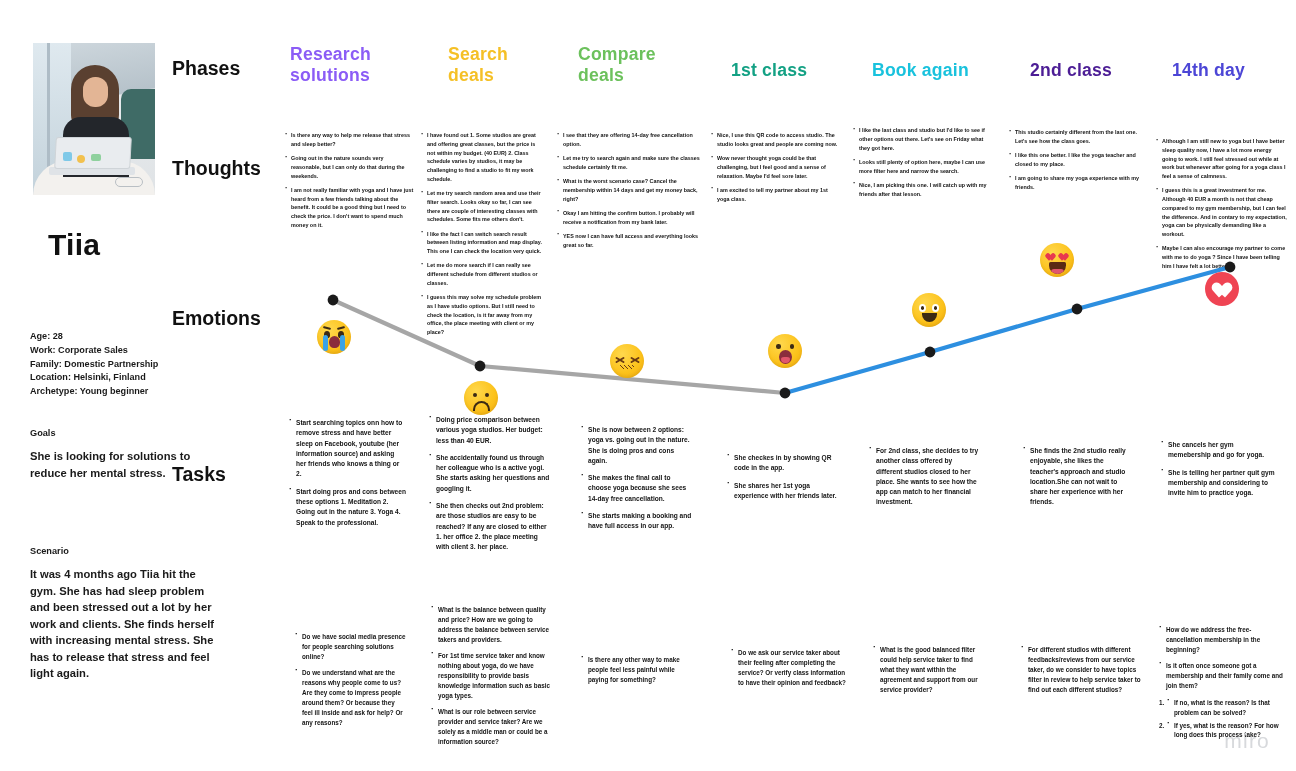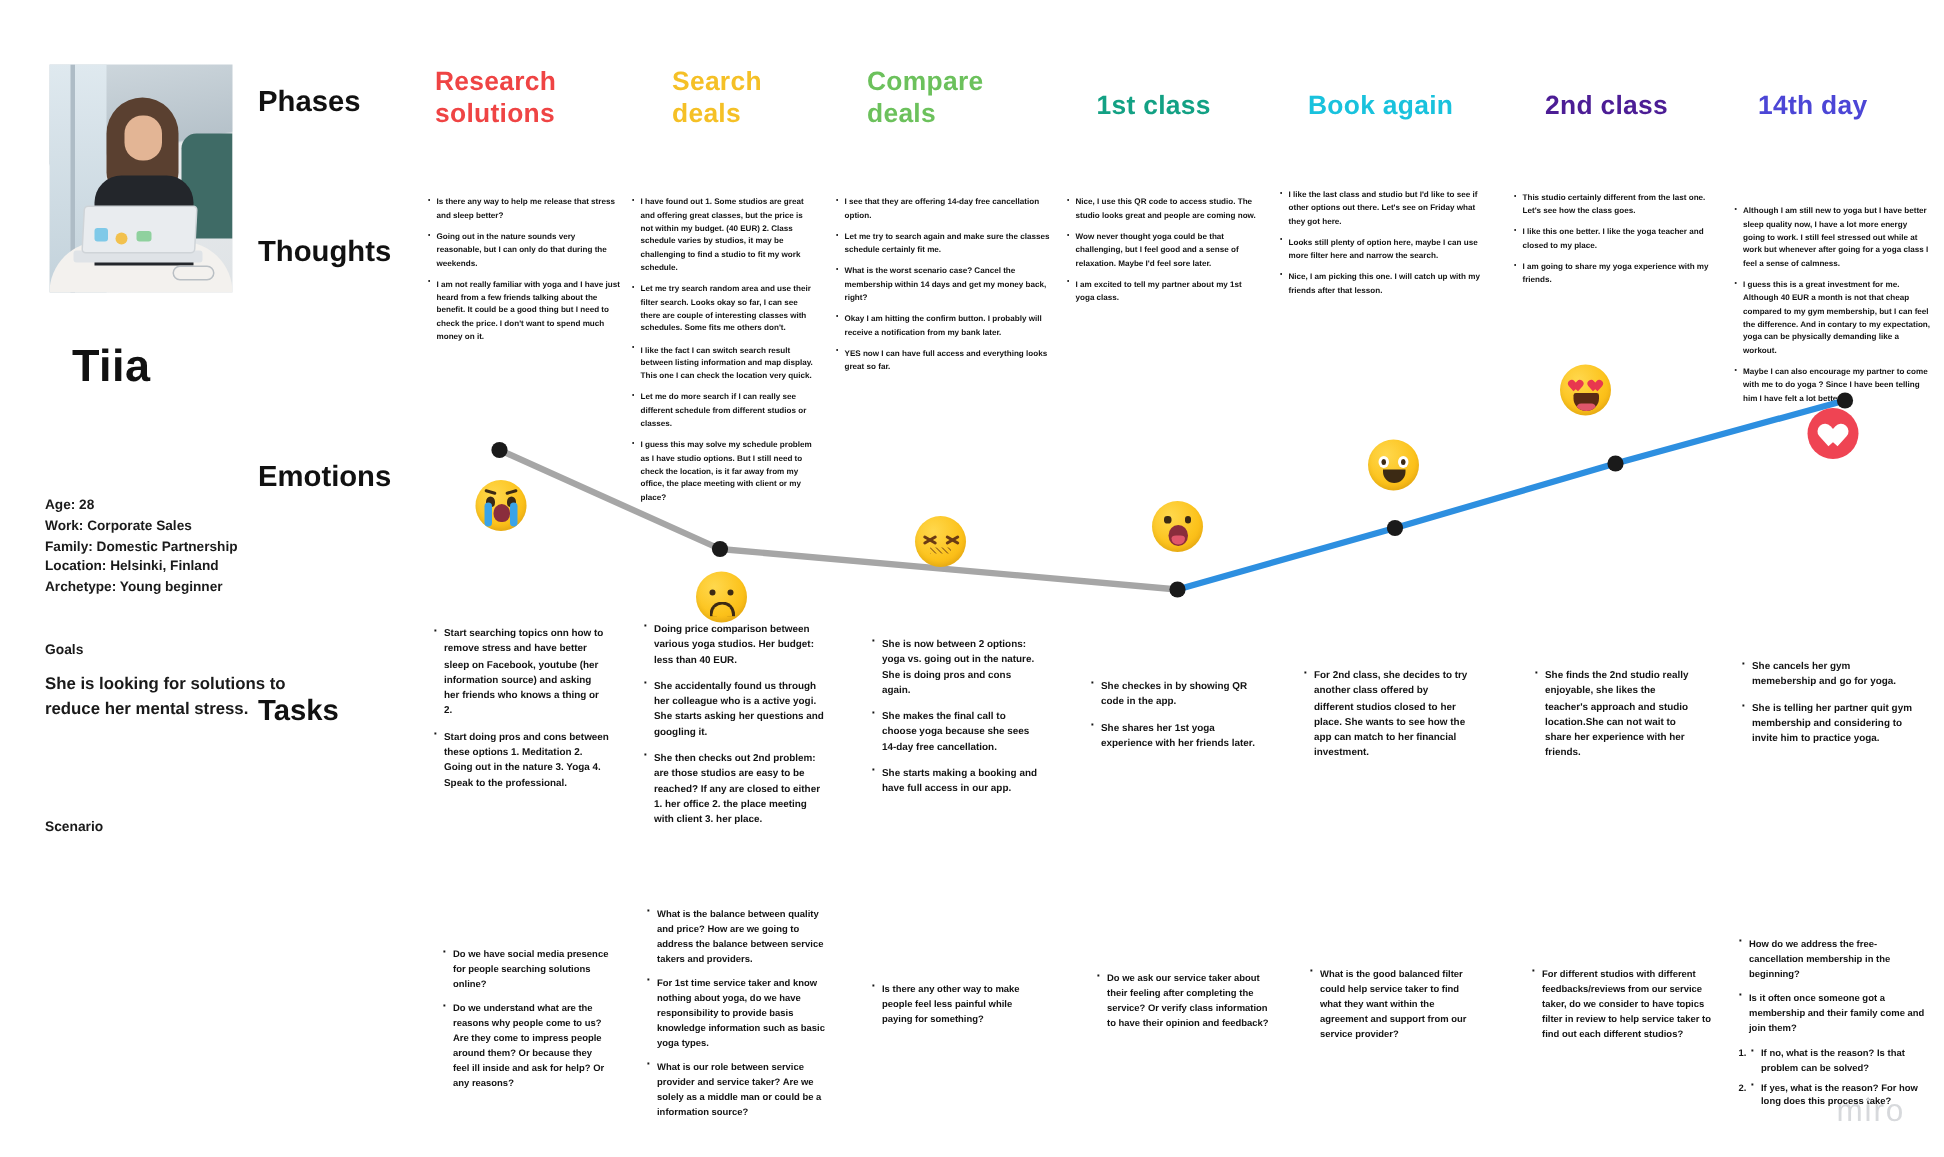--- a/index.html
+++ b/index.html
@@ -182,28 +182,29 @@
     <div>Archetype: Young beginner</div>
   </div>
 
   <div class="side-block" id="goals-block">
     <div class="side-title">Goals</div>
     <div class="side-text">She is looking for solutions to reduce her mental stress.</div>
   </div>
 
   <div class="side-block" id="scenario-block">
     <div class="side-title">Scenario</div>
+    <div class="side-text">It was 4 months ago Tiia hit the gym. She has had sleep problem and been stressed out a lot by her work and clients. She finds herself with increasing mental stress. She has to release that stress and feel light again.</div>
   </div>
 
   <div class="row-label" id="label-phases">Phases</div>
   <div class="row-label" id="label-thoughts">Thoughts</div>
   <div class="row-label" id="label-emotions">Emotions</div>
   <div class="row-label" id="label-tasks">Tasks</div>
 
-  <div class="phase" id="ph0" style="left: 290px; white-space: pre-line; color: #ef4444;">Research
+  <div class="phase" id="ph0" style="left: 290px; white-space: pre-line; color: #8b5cf6;">Research
 solutions</div>
   <div class="phase" id="ph1" style="left: 448px; white-space: pre-line; color: rgb(245, 192, 38);">Search
 deals</div>
   <div class="phase" id="ph2" style="left: 578px; white-space: pre-line; color: rgb(108, 193, 92);">Compare
 deals</div>
   <div class="phase single" id="ph3" style="left: 731px; white-space: pre-line; color: rgb(19, 161, 132);">1st class</div>
   <div class="phase single" id="ph4" style="left: 872px; white-space: pre-line; color: rgb(25, 194, 221);">Book again</div>
   <div class="phase single" id="ph5" style="left: 1030px; white-space: pre-line; color: #4c1d95;">2nd class</div>
   <div class="phase single" id="ph6" style="left: 1172px; white-space: pre-line; color: rgb(76, 70, 214);">14th day</div>
 

